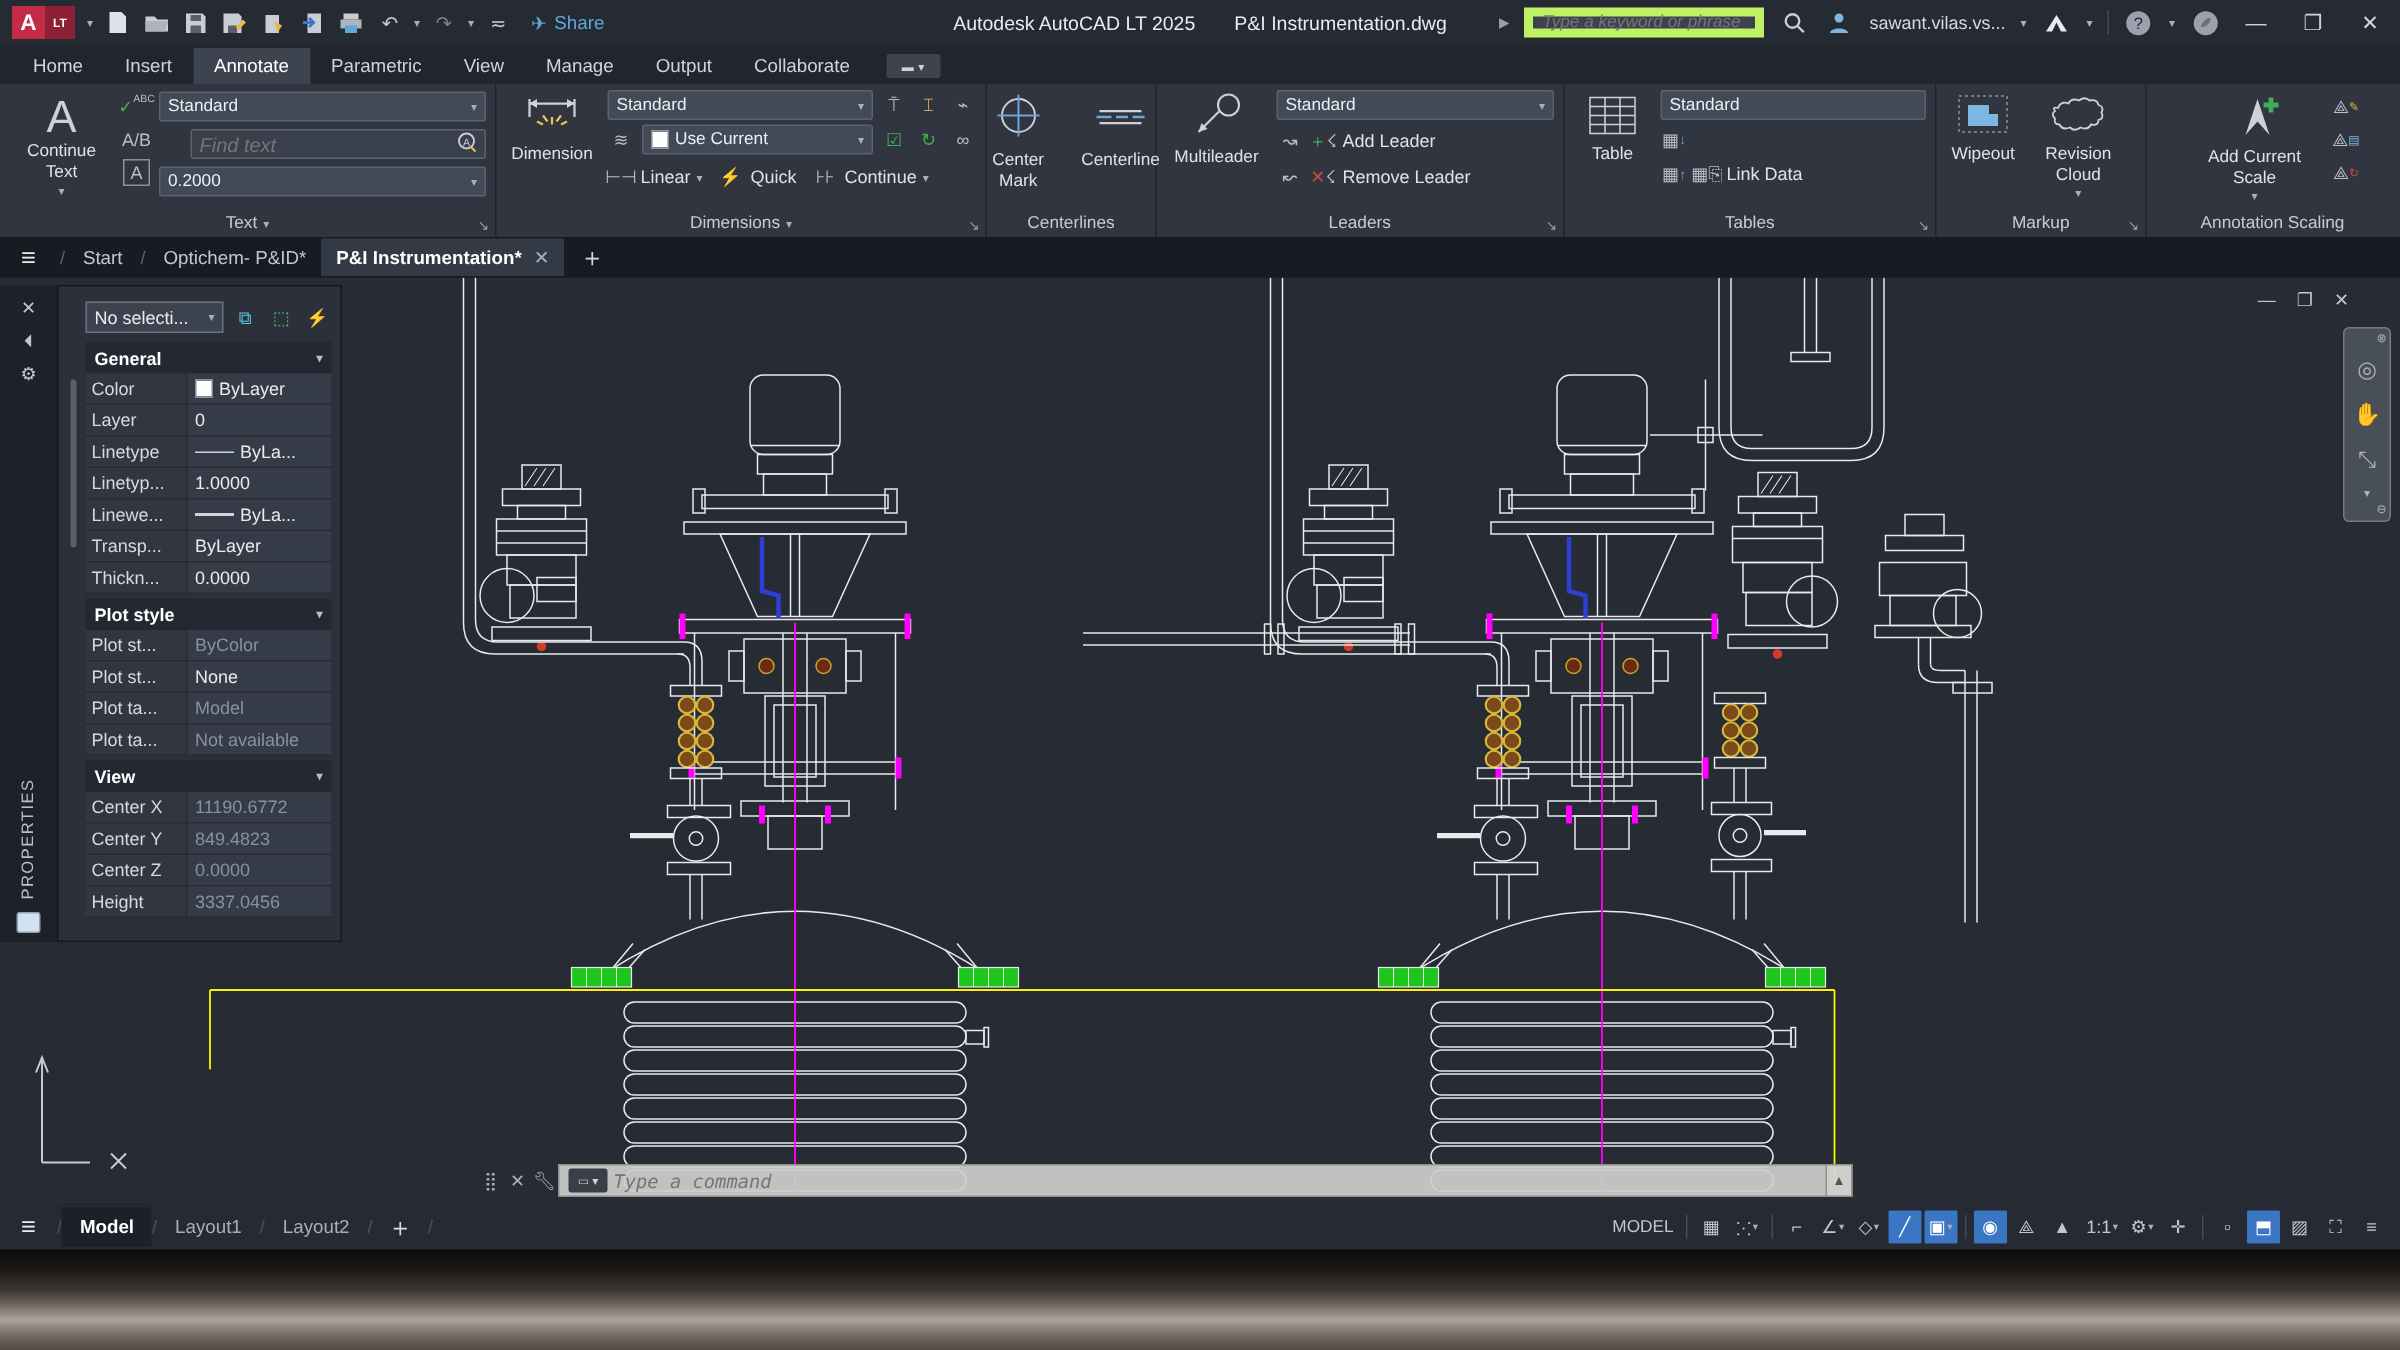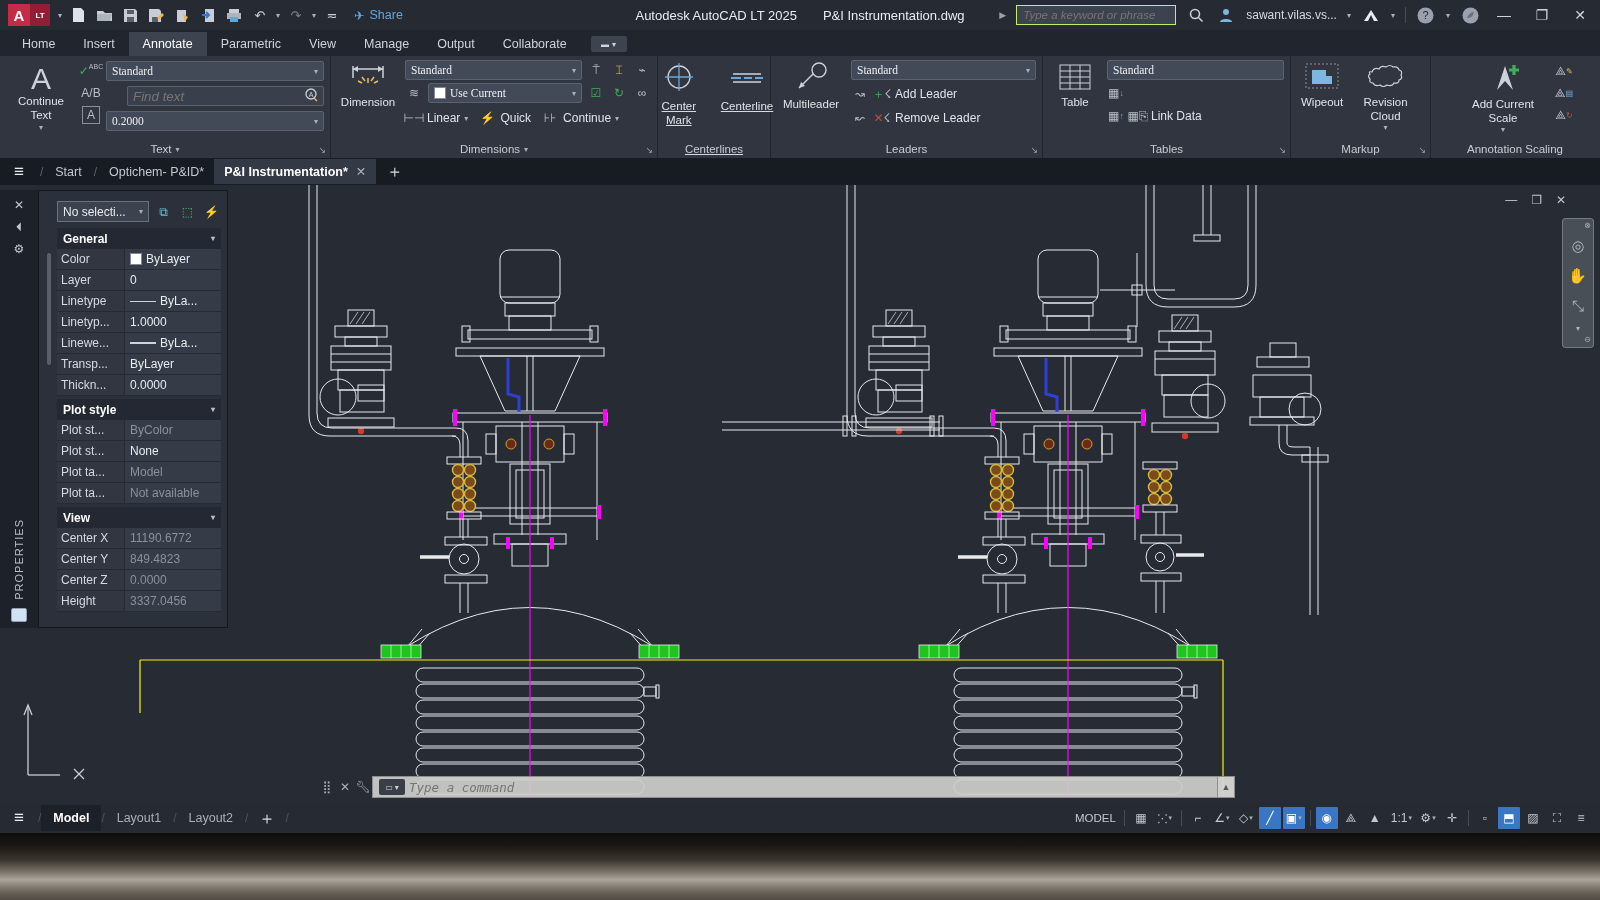--- a/index.html
+++ b/index.html
@@ -19,21 +19,21 @@
     font-weight:bold; display:flex; align-items:center; justify-content:center; }
   .qicon { width:20px; height:20px; display:flex; align-items:center; justify-content:center;
     color:#c9ced6; font-size:13px; }
   .qicon svg { display:block; }
   .caret { color:#aab0b9; font-size:8px; }
   .share { color:#5fa8dc; display:flex; gap:5px; align-items:center; margin-left:6px; font-size:12.5px;}
   #title-center { position:absolute; left:0; right:0; top:0; height:30px; display:flex;
     align-items:center; justify-content:center; gap:26px; pointer-events:none;
     color:#e8ebef; font-size:13px; }
   #title-right { margin-left:auto; display:flex; align-items:center; gap:10px; padding-right:6px; }
-  #search-box { width:160px; height:20px; background:#3c434f; border:1px solid #bef264;
+  #search-box { width:160px; height:20px; background:#3c434f; border:6px solid #bef264;
     display:flex; align-items:center; padding:0 6px; }
   #search-box input { background:transparent; border:0; outline:0; color:#9aa1ac;
     font-style:italic; font-size:11.5px; width:100%; font-family:"Liberation Sans",sans-serif;}
   .tb-txt { color:#d5dae2; font-size:12px; }
   .winbtn { width:28px; height:22px; display:flex; align-items:center; justify-content:center;
     color:#cfd4db; font-size:14px; }
 
   
   #ribbontabs { left:0; top:30px; width:1600px; height:26px; background:#21252e;
     display:flex; align-items:flex-end; padding-left:8px; }
@@ -49,21 +49,21 @@
     flex-direction:column; }
   .panel-body { flex:1; display:flex; padding:4px 6px 0 6px; gap:6px; }
   .panel-label { height:18px; display:flex; align-items:center; justify-content:center;
     gap:4px; color:#c7ccd4; font-size:11.5px; position:relative; }
   .launcher { position:absolute; right:4px; bottom:3px; color:#9aa0aa; font-size:9px; }
   .bigbtn { display:flex; flex-direction:column; align-items:center; justify-content:flex-start;
     color:#dfe3e9; text-align:center; font-size:11.5px; line-height:1.2; padding:2px 4px; }
   .bigbtn .glyph { font-size:30px; color:#cdd2da; line-height:1.1; }
   .combo { height:20px; background:#434a57; border:1px solid #5a6270; border-radius:2px;
     display:flex; align-items:center; padding:0 5px; color:#eceff3; font-size:11.5px; }
-  .combo .cv { flex:1; white-space:nowrap; overflow:hidden;font-family:Liberation Serif, serif; }
+  .combo .cv { flex:1; white-space:nowrap; overflow:hidden; }
   .combo .caret { margin-left:4px; }
   .mini { width:18px; height:18px; display:flex; align-items:center; justify-content:center;
     font-size:12px; color:#b9bfc8; }
   .rowline { display:flex; align-items:center; gap:4px; height:24px; color:#dfe3e9; }
   .swatch-w { width:12px; height:12px; background:#fff; border:1px solid #808893; }
 
   
   #filetabs { left:0; top:158px; width:1600px; height:27px; background:#171b22;
     display:flex; align-items:center; }
   .ft-sep { color:#5c636d; margin:0 2px; }
@@ -358,21 +358,21 @@
           </div>
         </div>
       </div>
       <div class="panel-label">
         <span>Dimensions</span>
           <span class="caret">▾</span>
         <span class="launcher">↘</span>
       </div>
     </div>
 
-    <div class="panel" style="width:113px;text-decoration:underline;">
+    <div class="panel" style="width:113px;">
       <div class="panel-body" style="gap:10px; justify-content:center;">
         <div class="bigbtn">
           <span><svg width="34" height="34">
                 <circle cx="17" cy="15" r="11" stroke="#cdd2da" stroke-width="1.3" fill="none"></circle>
                 <path d="M17 1v28M3 15h28" stroke="#6ea6d8" stroke-width="1.3"></path>
               </svg></span>
           <span style="white-space:pre-line; width:48px;">Center Mark</span>
         </div>
         <div class="bigbtn">
           <span><svg width="36" height="34">

